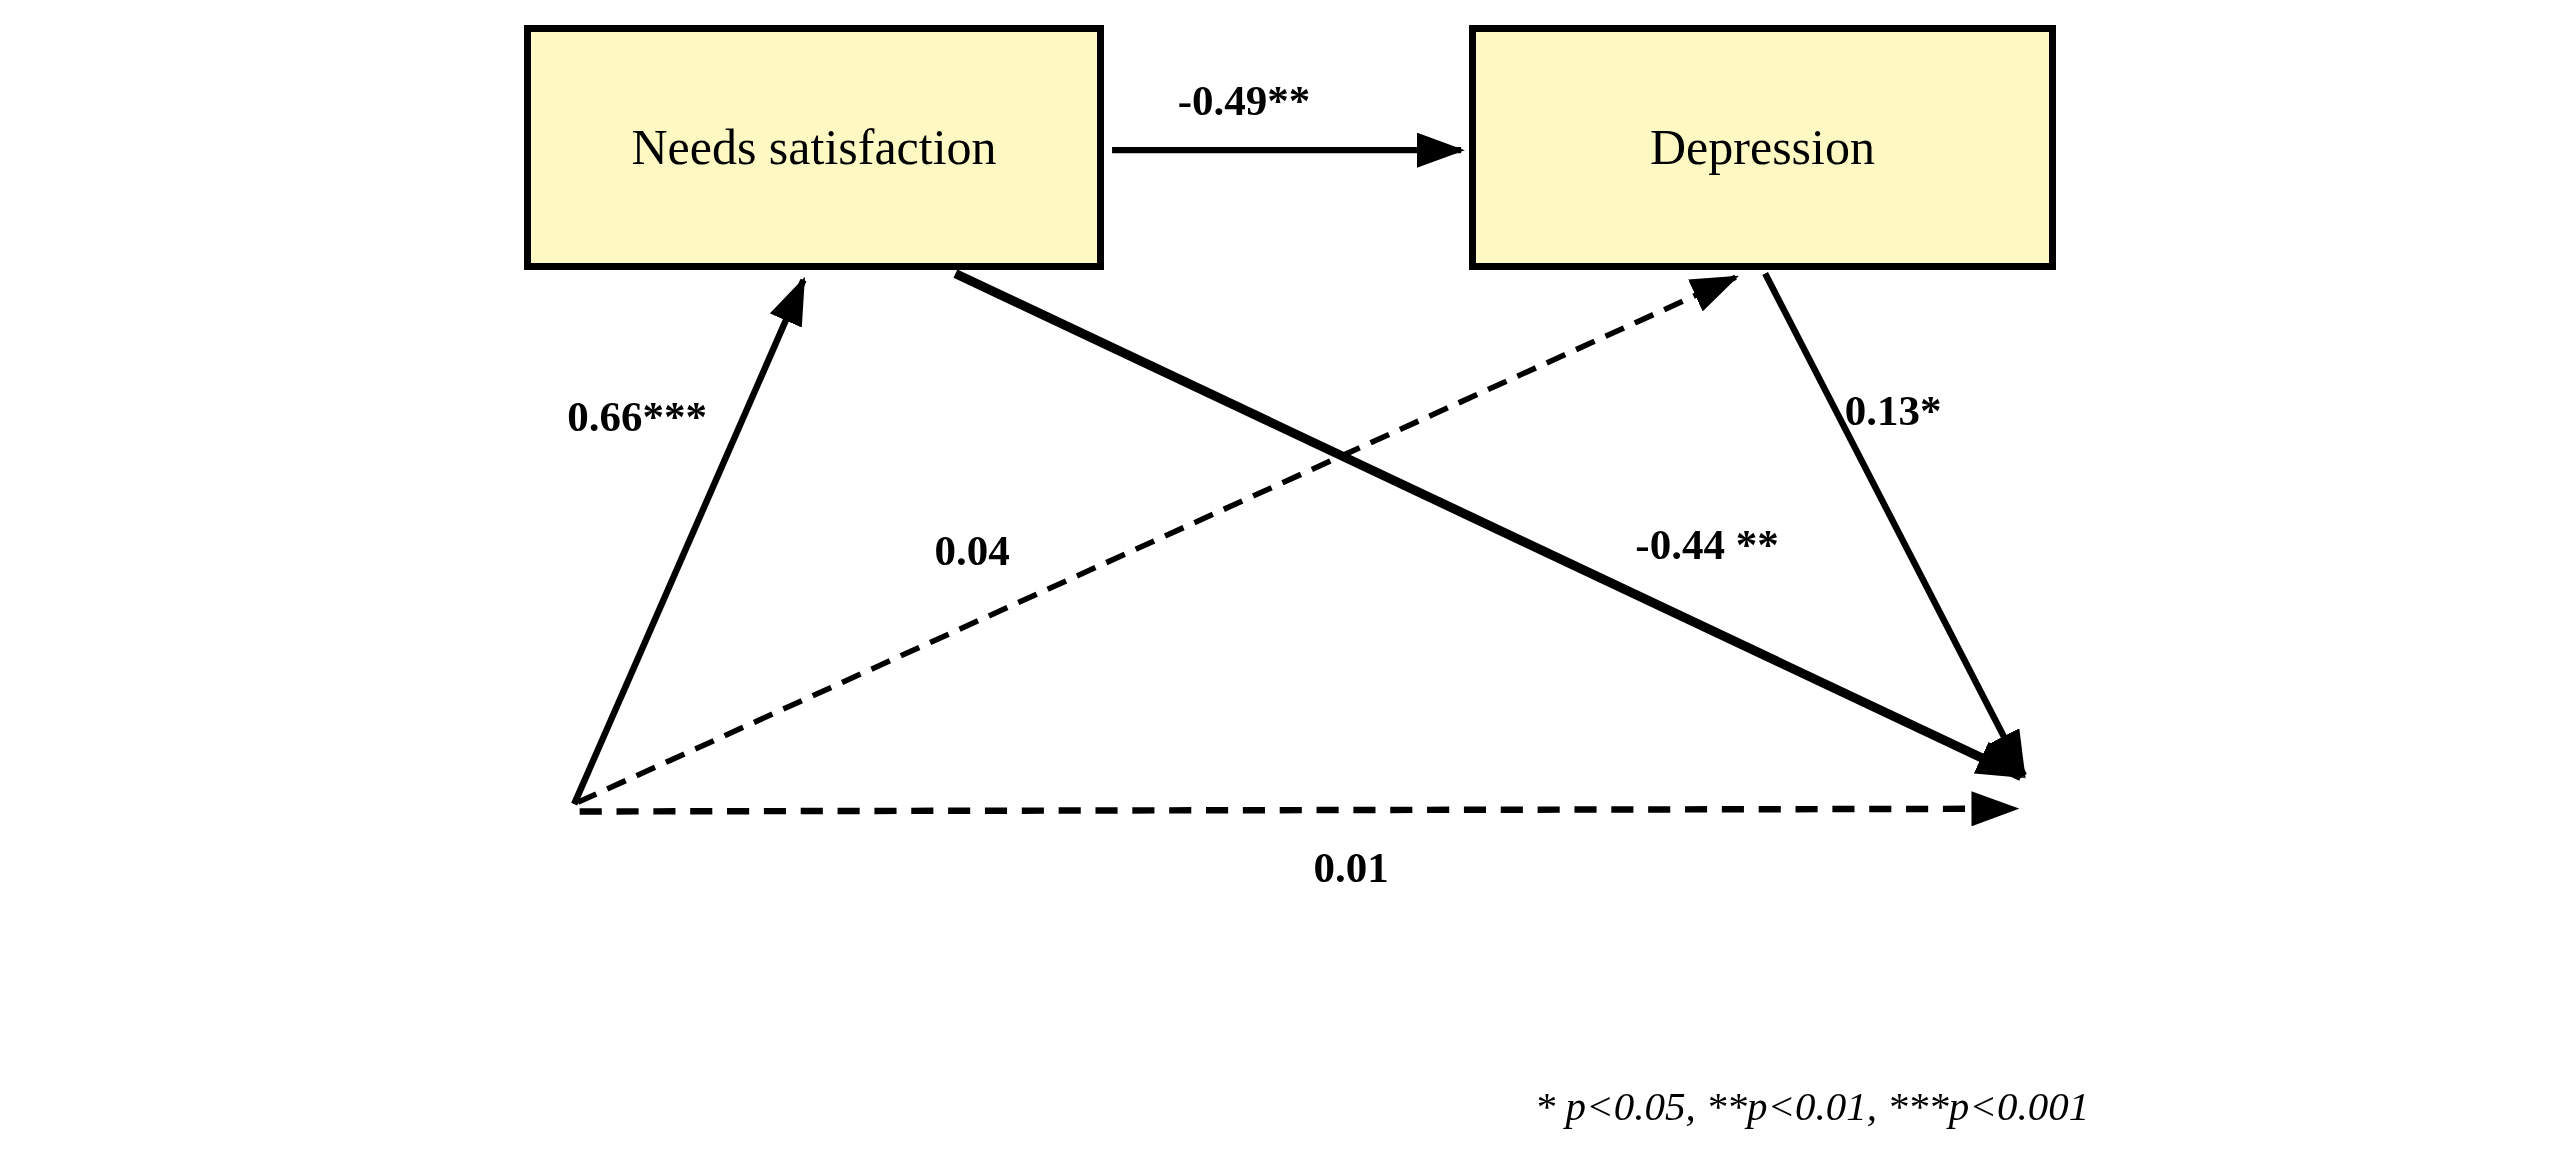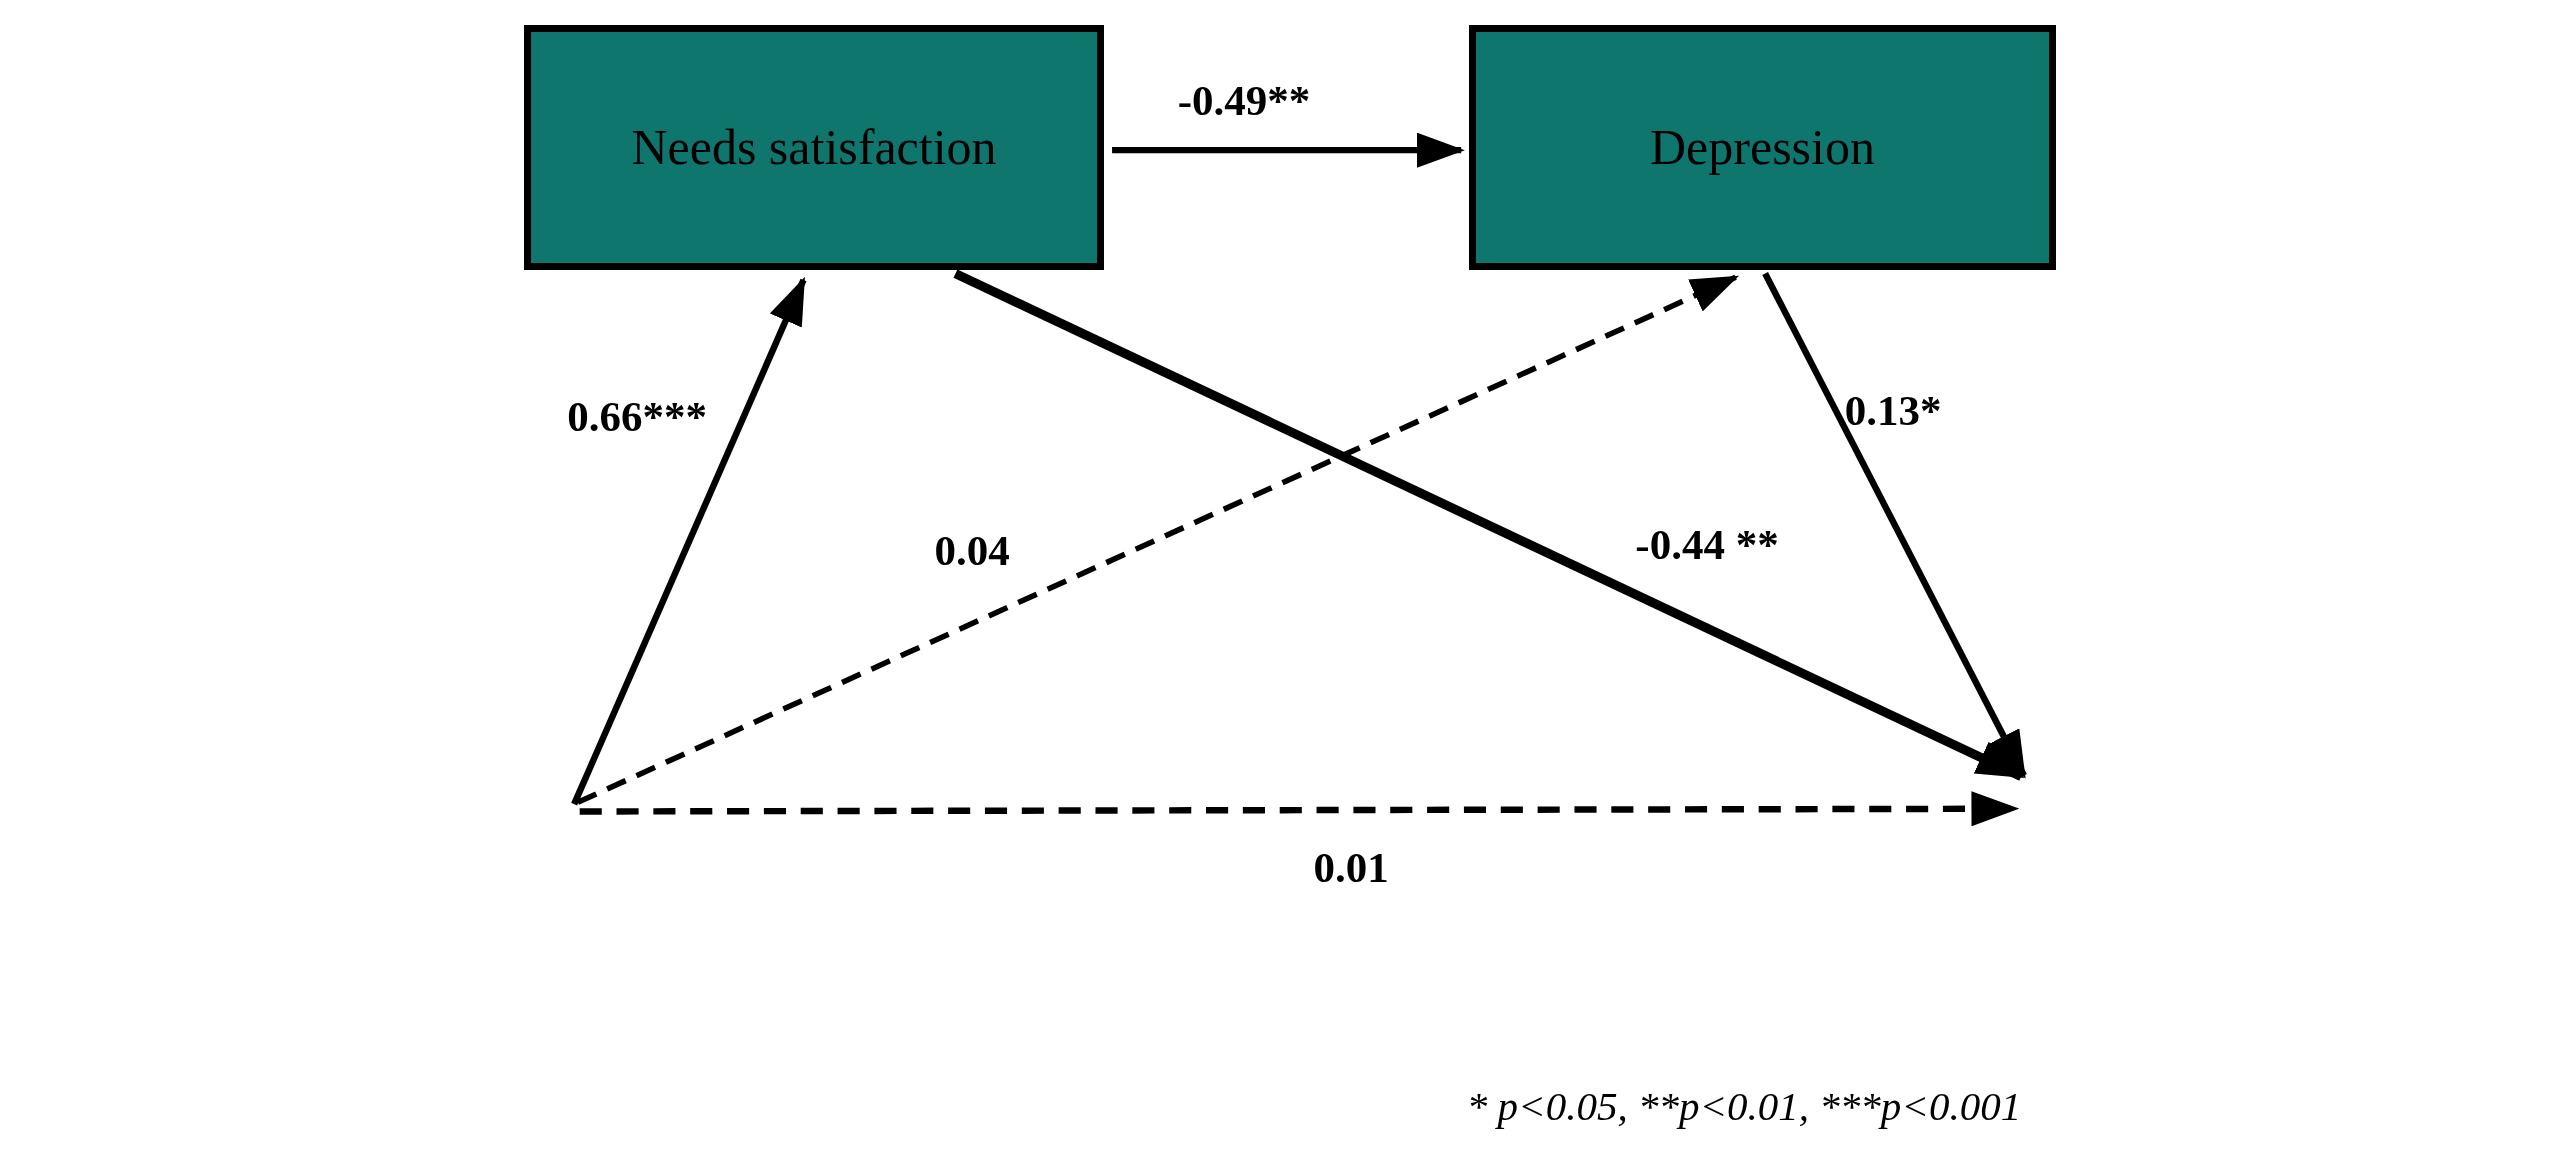--- a/index.html
+++ b/index.html
@@ -20,21 +20,21 @@
     position: absolute;
     left: 0;
     top: 0;
     width: 2576px;
     height: 1156px;
   }
   .node {
     position: absolute;
     box-sizing: border-box;
     border: 7.4px solid #000000;
-    background: #0f766e;
+    background: #fef9c3;
     display: flex;
     align-items: center;
     justify-content: center;
     text-align: center;
     font-size: 50px;
     line-height: 1.3;
     white-space: pre-line;
   }
   .coef {
     position: absolute;
@@ -91,16 +91,16 @@
   <div class="coef" style="left:637px; top:416px;">0.66***</div>
 
   <div class="coef" style="left:972px; top:550px;">0.04</div>
 
   <div class="coef" style="left:1707px; top:544px;">-0.44 **</div>
 
   <div class="coef" style="left:1893px; top:410px;">0.13*</div>
 
   <div class="coef" style="left:1351px; top:867px;">0.01</div>
 
-  <div class="footnote" style="left:1744px; top:1106px;">* p&lt;0.05, **p&lt;0.01, ***p&lt;0.001</div>
+  <div class="footnote" style="left:1812px; top:1106px;">* p&lt;0.05, **p&lt;0.01, ***p&lt;0.001</div>
 
 </div>
 
 
 </body></html>

